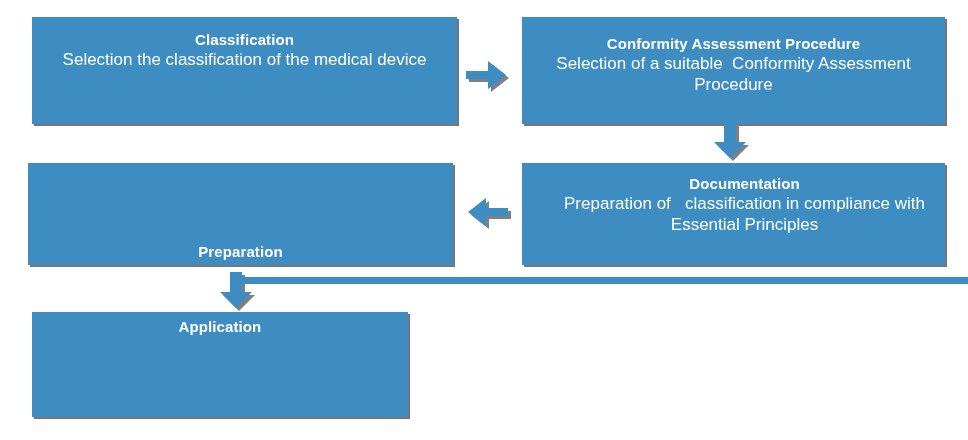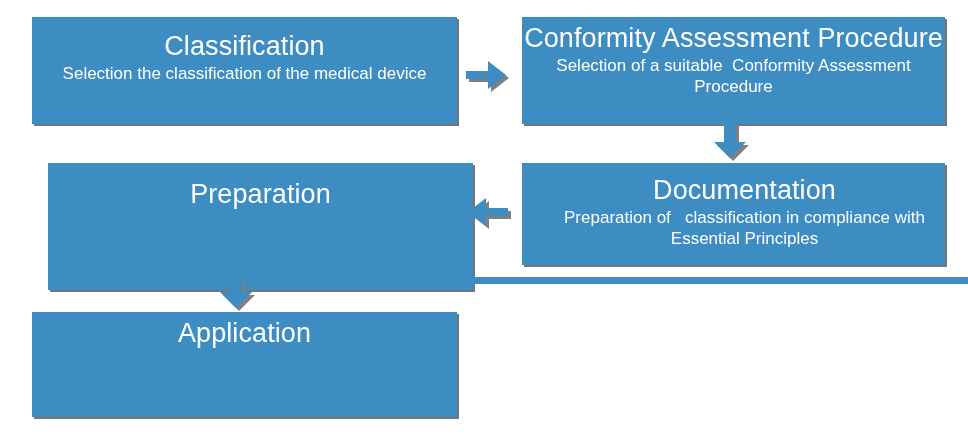--- a/index.html
+++ b/index.html
@@ -26,53 +26,54 @@
     color: #ffffff;
     text-align: center;
     padding: 6px 10px 4px 10px;
     display: flex;
     flex-direction: column;
     align-items: center;
     justify-content: flex-start;
     box-shadow: 2px 2px 0 0 rgba(90,95,100,0.85);
   }
   .box-title {
-    font-weight: normal;
-    font-size: 27px;
+    font-weight: bold;
+    font-size: 15px;
     line-height: 1.18;
     letter-spacing: 0.1px;
     white-space: nowrap;
   }
   .box-desc {
     font-size: 17px;
     line-height: 1.24;
     font-weight: normal;
     white-space: pre-wrap;
   }
 
   
   #box-classification {
     left: 32px;  top: 17px;  width: 425px; height: 107px;
     padding-top: 14px;
   }
   #box-conformity {
     left: 522px; top: 17px;  width: 423px; height: 107px;
-    padding-top: 6px;
+    padding-top: 18px;
   }
   #box-preparation {
-    left: 48px;  top: 163px; width: 425px; height: 127px;
+    left: 28px;  top: 163px; width: 425px; height: 102px;
     padding-top: 16px;
+    justify-content: flex-end;
   }
   #box-documentation {
     left: 522px; top: 163px; width: 423px; height: 102px;
     padding-top: 12px;
     padding-left: 32px;
   }
   #box-application {
-    left: 32px;  top: 312px; width: 425px; height: 105px;
+    left: 32px;  top: 312px; width: 376px; height: 105px;
   }
 
   
   .arrow {
     position: absolute;
   }
   .arrow svg { display: block; }
 
   #arrow-right-1 { left: 462px; top: 55px;  width: 48px; height: 40px; }
   #arrow-down-1  { left: 708px; top: 120px; width: 44px; height: 42px; }

